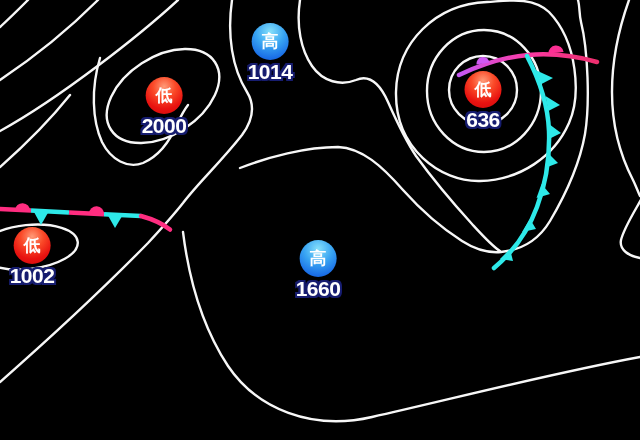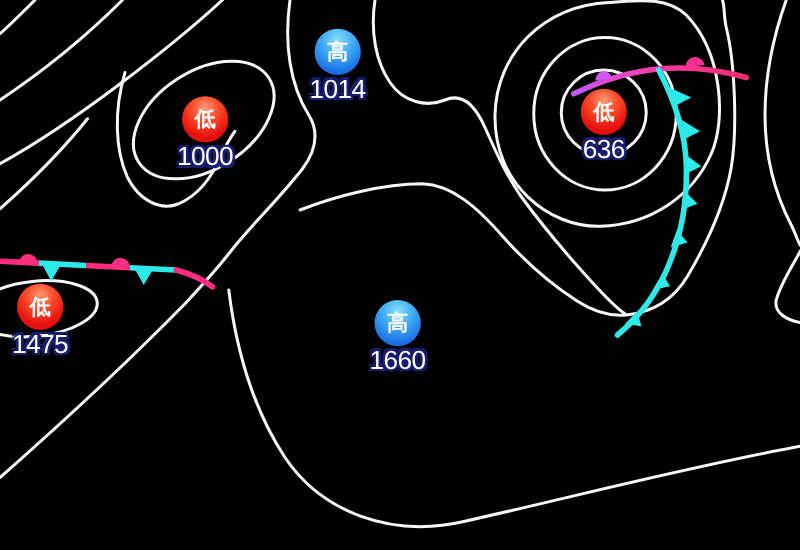--- a/index.html
+++ b/index.html
@@ -14,21 +14,21 @@
     display:flex;align-items:center;justify-content:center;
     color:#fff;font-weight:bold;font-size:17px;line-height:1;
   }
   .pc-circle.low{
     background:radial-gradient(circle at 50% 26%, #ff9a78 0%, #fa4a28 34%, #e81210 68%, #cf0b0b 100%);
   }
   .pc-circle.high{
     background:radial-gradient(circle at 50% 24%, #86e0fa 0%, #38a4f2 42%, #1a6ee6 78%, #1256c8 100%);
   }
   .pc-value{
-    margin-top:1px;color:#fff;font-weight:normal;font-size:21px;line-height:1;
+    margin-top:1px;color:#fff;font-weight:bold;font-size:21px;line-height:1;
     letter-spacing:-0.5px;
     text-shadow:
       -2px 0 0 #171d70, 2px 0 0 #171d70, 0 -2px 0 #171d70, 0 2px 0 #171d70,
       -2px -2px 0 #171d70, 2px -2px 0 #171d70, -2px 2px 0 #171d70, 2px 2px 0 #171d70;
   }
 </style>
 </head>
 <body>
 
 <div class="stage">
@@ -88,42 +88,42 @@
       <polygon points="541.5,184 536.5,198 550,194"></polygon>
       <polygon points="530,219 522,232 536,229"></polygon>
       <polygon points="510,249 500,259 513,261"></polygon>
     </g>
   </svg>
 
   <div class="pc" style="left:164px;top:77px">
     <div class="pc-circle low">
       <span>低</span>
     </div>
-    <div class="pc-value">1000</div>
+    <div class="pc-value">2000</div>
   </div>
 
   <div class="pc" style="left:270px;top:23px">
     <div class="pc-circle high">
       <span>高</span>
     </div>
     <div class="pc-value">1014</div>
   </div>
 
   <div class="pc" style="left:483px;top:71px">
     <div class="pc-circle low">
       <span>低</span>
     </div>
     <div class="pc-value">636</div>
   </div>
 
   <div class="pc" style="left:32px;top:227px">
     <div class="pc-circle low">
       <span>低</span>
     </div>
-    <div class="pc-value">1475</div>
+    <div class="pc-value">1002</div>
   </div>
 
   <div class="pc" style="left:318px;top:240px">
     <div class="pc-circle high">
       <span>高</span>
     </div>
     <div class="pc-value">1660</div>
   </div>
 
 </div>

